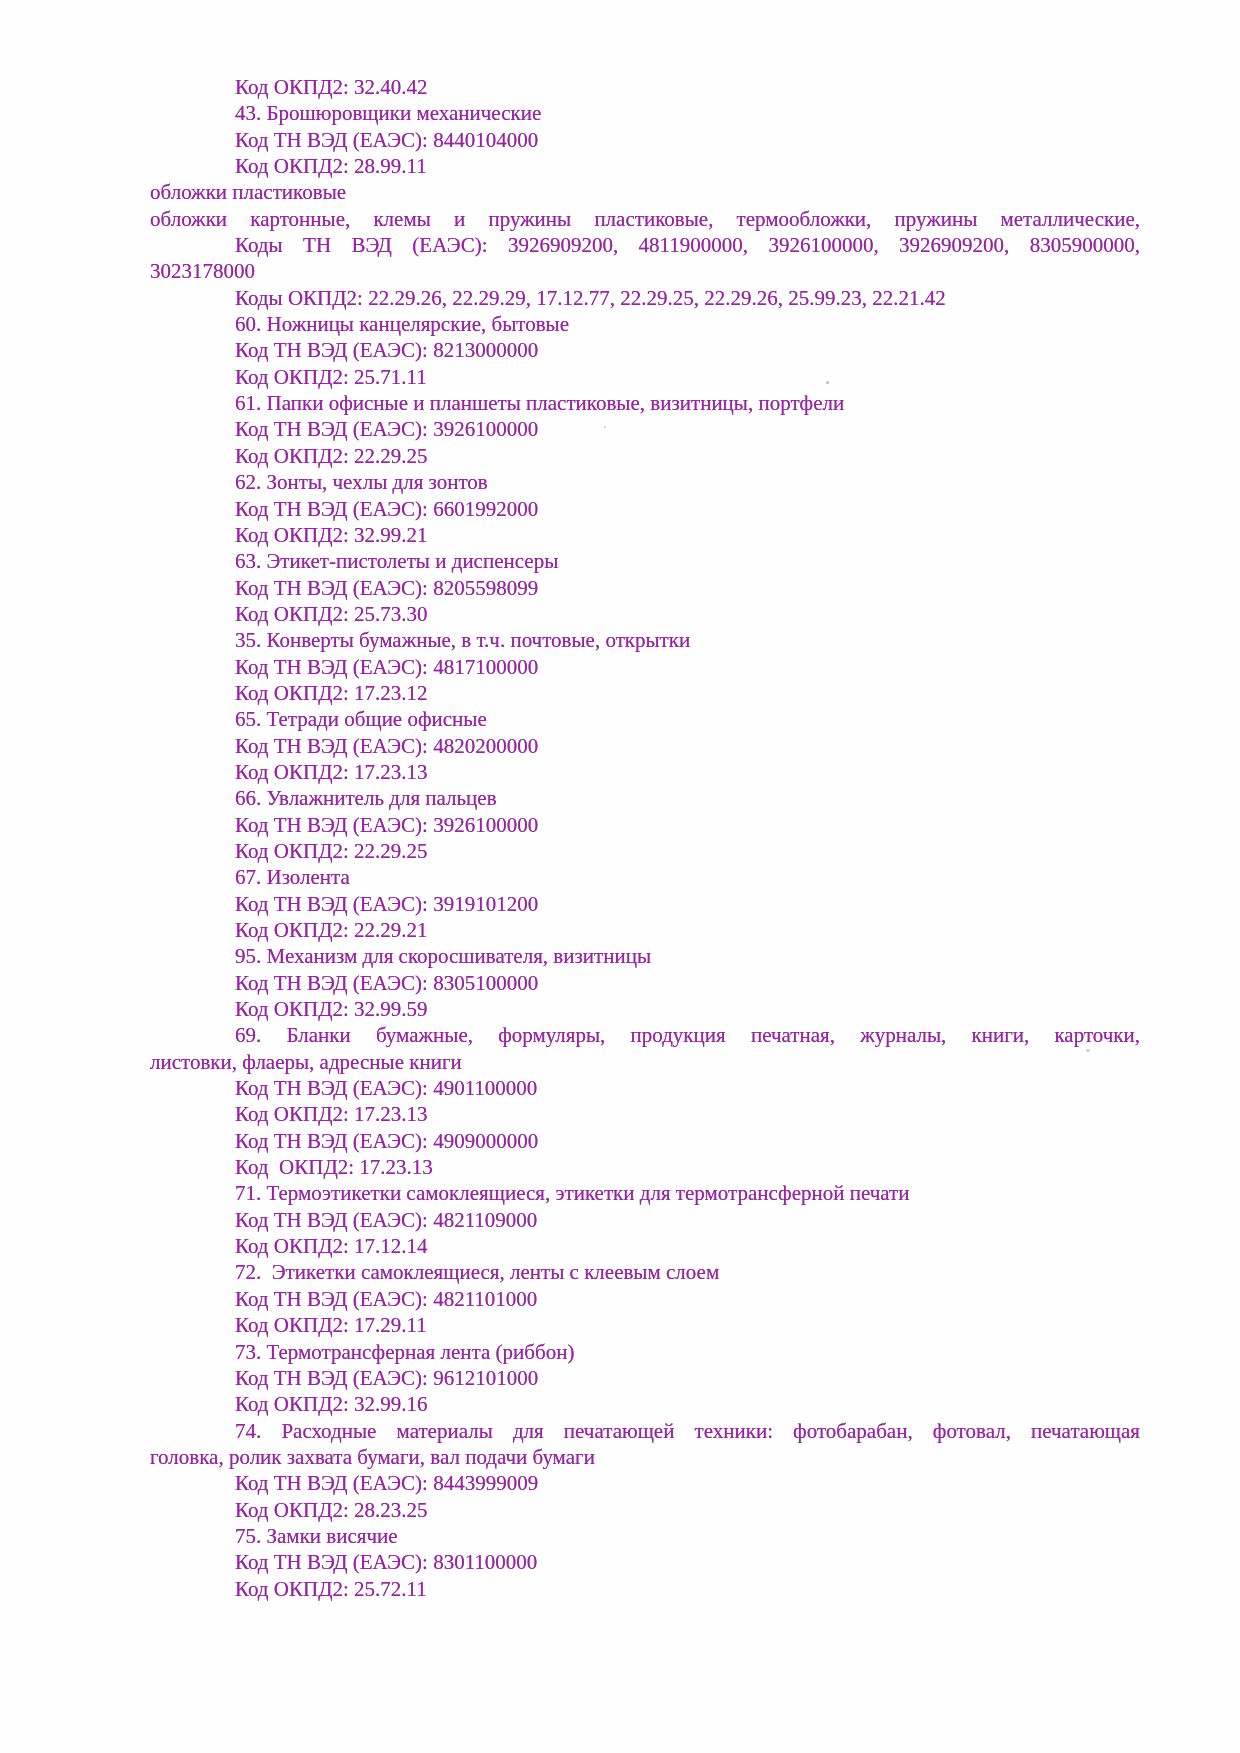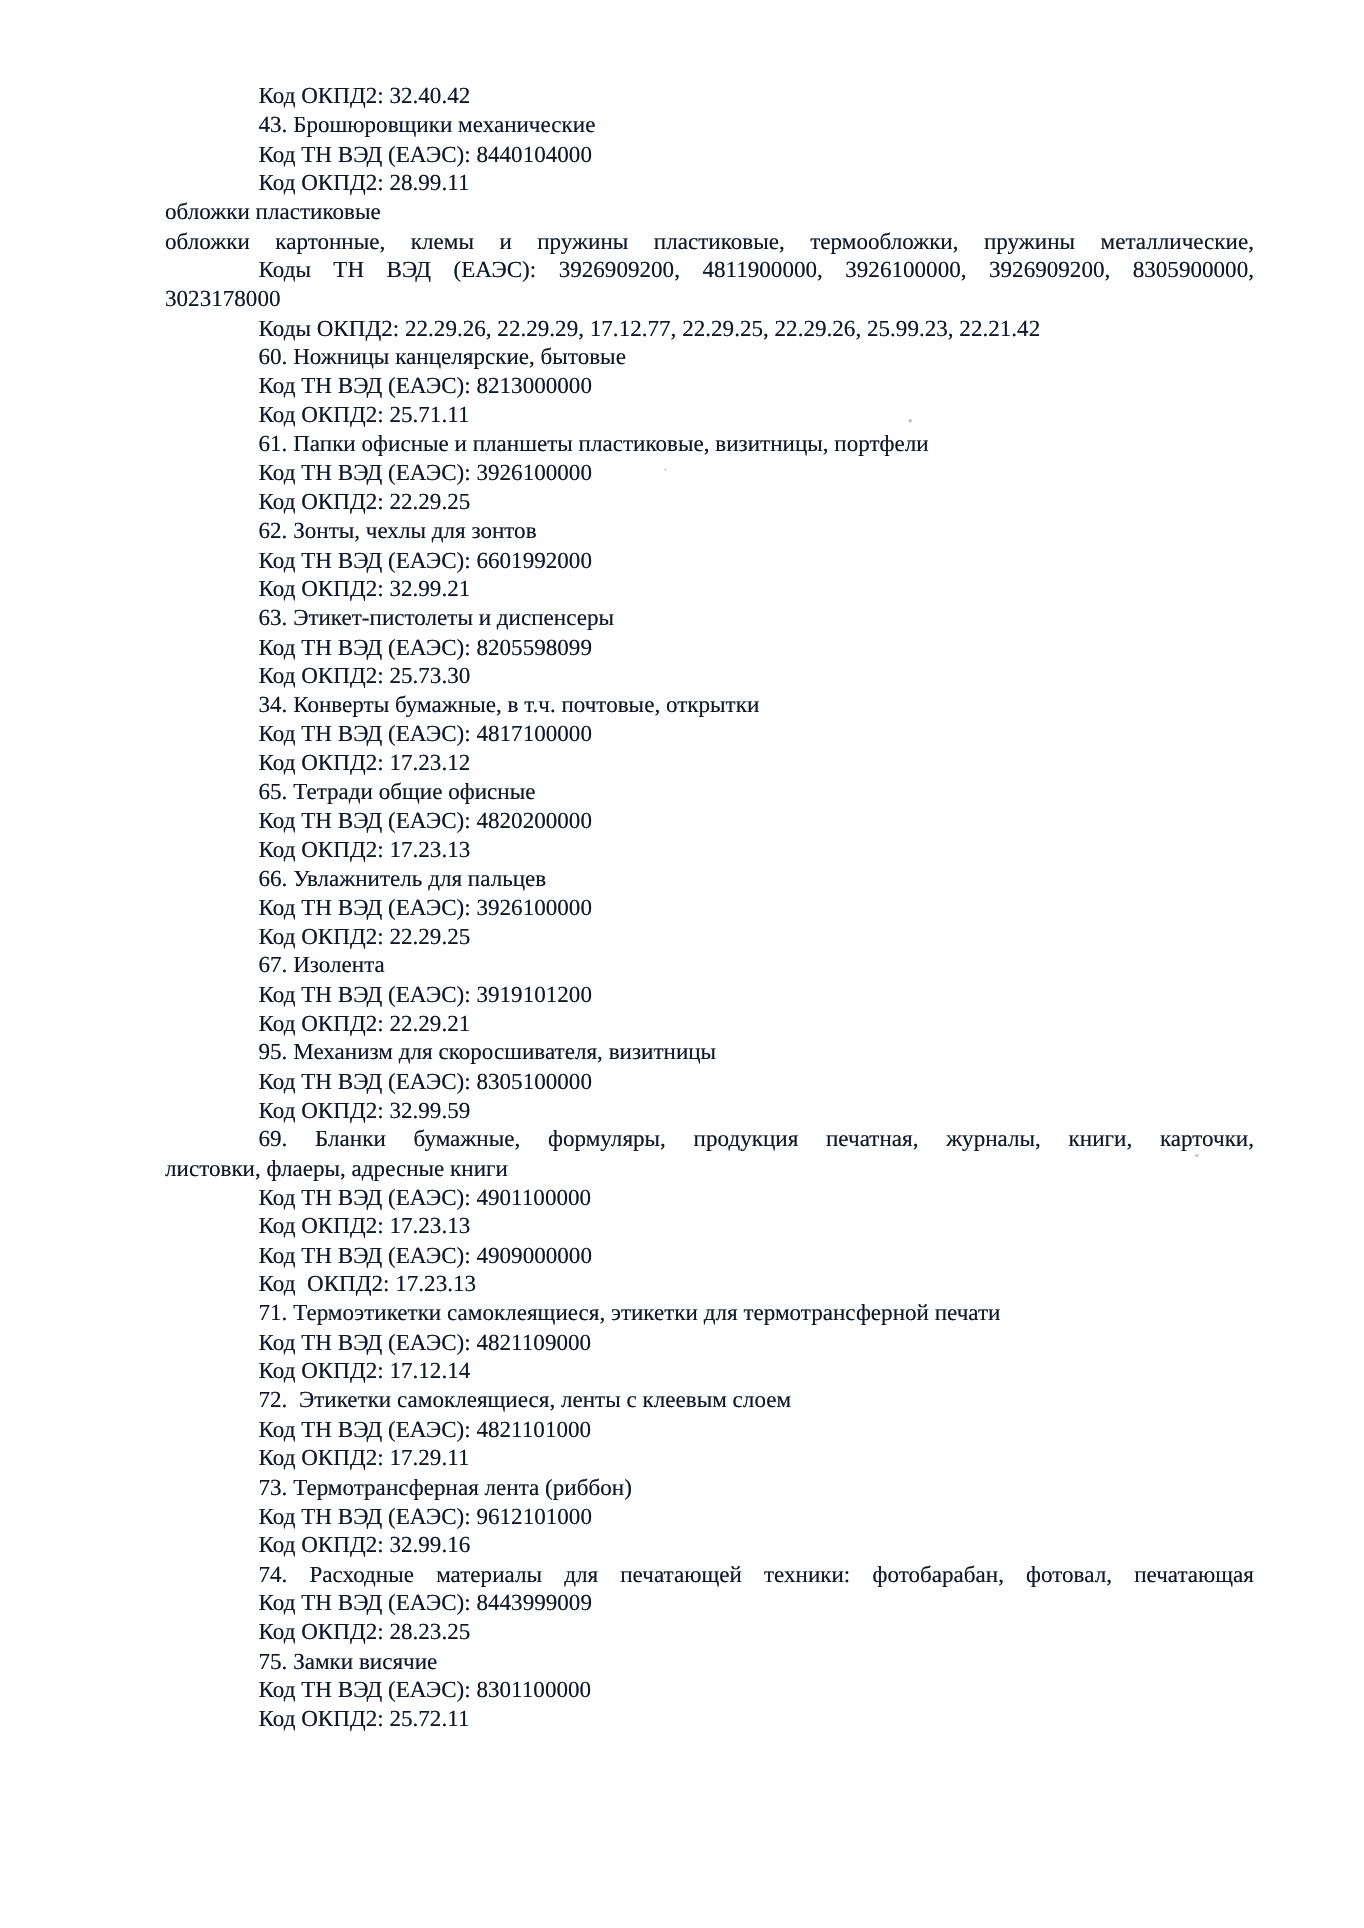--- a/index.html
+++ b/index.html
@@ -17,21 +17,21 @@
   .page {
     position: absolute;
     inset: 0;
     background: #fefefe;
   }
   .doc-body {
     position: absolute;
     left: 150px;
     top: 74px;
     width: 990px;
-    color: #0f172a;
+    color: #a21caf;
     text-shadow: 0 0 0.5px rgba(20, 20, 20, 0.55);
   }
   .ln {
     font-size: 21px;
     line-height: 26.35px;
     white-space: pre;
   }
   .ind {
     padding-left: 85px;
   }
@@ -67,21 +67,21 @@
       <div class="ln ind">Код ОКПД2: 25.71.11</div>
       <div class="ln ind">61. Папки офисные и планшеты пластиковые, визитницы, портфели</div>
       <div class="ln ind">Код ТН ВЭД (ЕАЭС): 3926100000</div>
       <div class="ln ind">Код ОКПД2: 22.29.25</div>
       <div class="ln ind">62. Зонты, чехлы для зонтов</div>
       <div class="ln ind">Код ТН ВЭД (ЕАЭС): 6601992000</div>
       <div class="ln ind">Код ОКПД2: 32.99.21</div>
       <div class="ln ind">63. Этикет-пистолеты и диспенсеры</div>
       <div class="ln ind">Код ТН ВЭД (ЕАЭС): 8205598099</div>
       <div class="ln ind">Код ОКПД2: 25.73.30</div>
-      <div class="ln ind">34. Конверты бумажные, в т.ч. почтовые, открытки</div>
+      <div class="ln ind">35. Конверты бумажные, в т.ч. почтовые, открытки</div>
       <div class="ln ind">Код ТН ВЭД (ЕАЭС): 4817100000</div>
       <div class="ln ind">Код ОКПД2: 17.23.12</div>
       <div class="ln ind">65. Тетради общие офисные</div>
       <div class="ln ind">Код ТН ВЭД (ЕАЭС): 4820200000</div>
       <div class="ln ind">Код ОКПД2: 17.23.13</div>
       <div class="ln ind">66. Увлажнитель для пальцев</div>
       <div class="ln ind">Код ТН ВЭД (ЕАЭС): 3926100000</div>
       <div class="ln ind">Код ОКПД2: 22.29.25</div>
       <div class="ln ind">67. Изолента</div>
       <div class="ln ind">Код ТН ВЭД (ЕАЭС): 3919101200</div>
@@ -98,20 +98,21 @@
       <div class="ln ind">71. Термоэтикетки самоклеящиеся, этикетки для термотрансферной печати</div>
       <div class="ln ind">Код ТН ВЭД (ЕАЭС): 4821109000</div>
       <div class="ln ind">Код ОКПД2: 17.12.14</div>
       <div class="ln ind">72.  Этикетки самоклеящиеся, ленты с клеевым слоем</div>
       <div class="ln ind">Код ТН ВЭД (ЕАЭС): 4821101000</div>
       <div class="ln ind">Код ОКПД2: 17.29.11</div>
       <div class="ln ind">73. Термотрансферная лента (риббон)</div>
       <div class="ln ind">Код ТН ВЭД (ЕАЭС): 9612101000</div>
       <div class="ln ind">Код ОКПД2: 32.99.16</div>
       <div class="ln ind just">74. Расходные материалы для печатающей техники: фотобарабан, фотовал,  печатающая</div>
+      <div class="ln">головка, ролик захвата бумаги, вал подачи бумаги</div>
       <div class="ln ind">Код ТН ВЭД (ЕАЭС): 8443999009</div>
       <div class="ln ind">Код ОКПД2: 28.23.25</div>
       <div class="ln ind">75. Замки висячие</div>
       <div class="ln ind">Код ТН ВЭД (ЕАЭС): 8301100000</div>
       <div class="ln ind">Код ОКПД2: 25.72.11</div>
     </section>
 <span class="speck" style="left: 826px; top: 381px; width: 3px; height: 3px; opacity: 0.45;"></span>
     <span class="speck" style="left: 604px; top: 426px; width: 2px; height: 2px; opacity: 0.4;"></span>
     <span class="speck" style="left: 1086px; top: 1049px; width: 4px; height: 3px; opacity: 0.35;"></span>
   </main>

